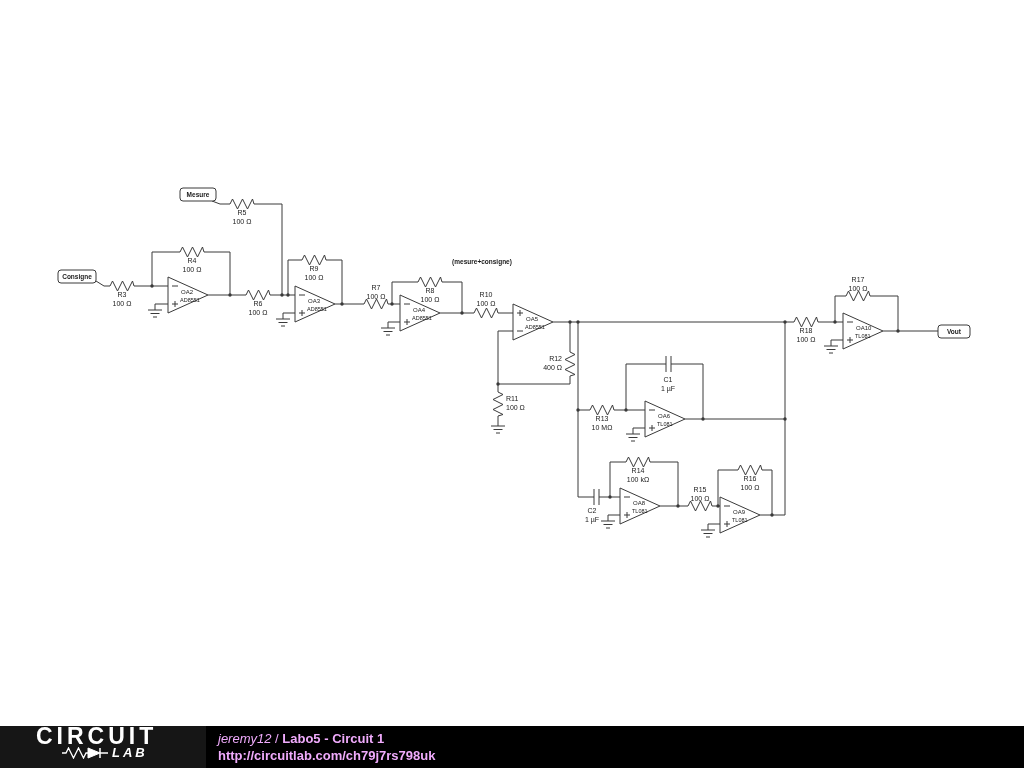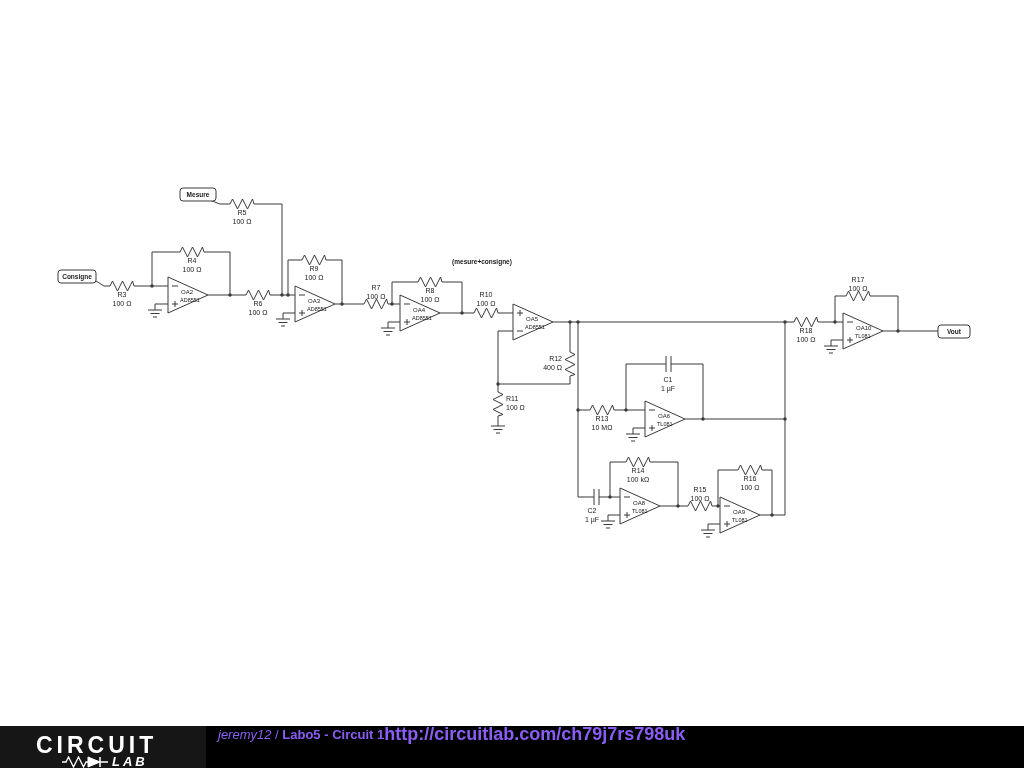--- a/index.html
+++ b/index.html
@@ -16,30 +16,30 @@
   .lbl.ls{text-anchor:start;}
   .lbl.le{text-anchor:end;}
   .oref{font-size:6px;}
   .opart{font-size:5.5px;}
   .tagbox{fill:#fff;stroke:#3a3a3a;stroke-width:1;}
   .tagt{font-size:6.5px;font-weight:700;text-anchor:middle;}
   .ann{font-size:6.5px;font-weight:700;text-anchor:middle;}
   
   .footer{position:absolute;left:0;top:726px;width:1024px;height:42px;background:#000;
           display:flex;align-items:stretch;}
-  .logo{width:206px;background:#161616;display:flex;flex-direction:column;justify-content:flex-end;
+  .logo{width:206px;background:#161616;display:flex;flex-direction:column;justify-content:flex-start;
         padding-left:36px;box-sizing:border-box;}
   .logo-word{color:#fff;font-size:23px;line-height:20px;letter-spacing:4px;font-weight:600;}
   .logo-sub{display:flex;align-items:center;gap:4px;margin-left:26px;margin-top:1px;font-style:italic;}
   .logo-lab{color:#fff;font-size:13px;font-weight:700;letter-spacing:3px;line-height:12px;}
-  .meta{display:flex;flex-direction:row;justify-content:center;margin-left:12px;color:#8b5cf6;}
+  .meta{display:flex;flex-direction:column;justify-content:center;margin-left:12px;color:#f0abfc;}
   .meta-line1{font-size:13px;line-height:17px;}
   .author{font-style:italic;}
   .ctitle{font-weight:700;}
-  .meta-line2{font-size:18px;font-weight:700;line-height:17px;}
+  .meta-line2{font-size:13px;font-weight:700;line-height:17px;}
 </style>
 </head>
 <body>
 
 <svg class="stage" width="1024" height="726" viewBox="0 0 1024 726">
   <defs>
     <g id="res-h">
         <path class="w" d="M0,0 H4 L6.5,-5 L11.5,5 L16.5,-5 L21.5,5 L26.5,-5 L28,0 H32"></path>
       </g>
     <g id="res-v">

